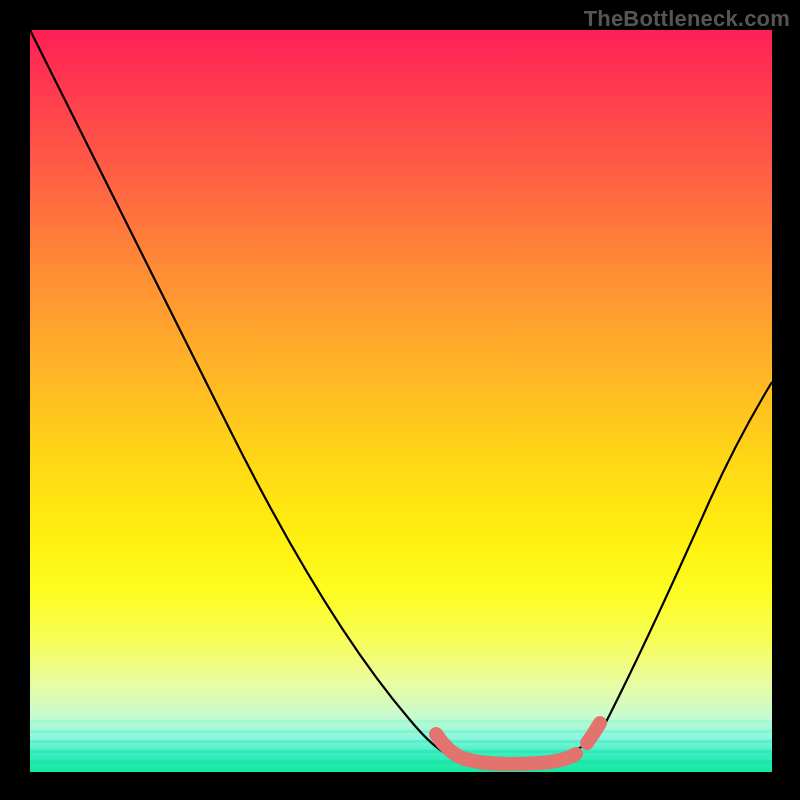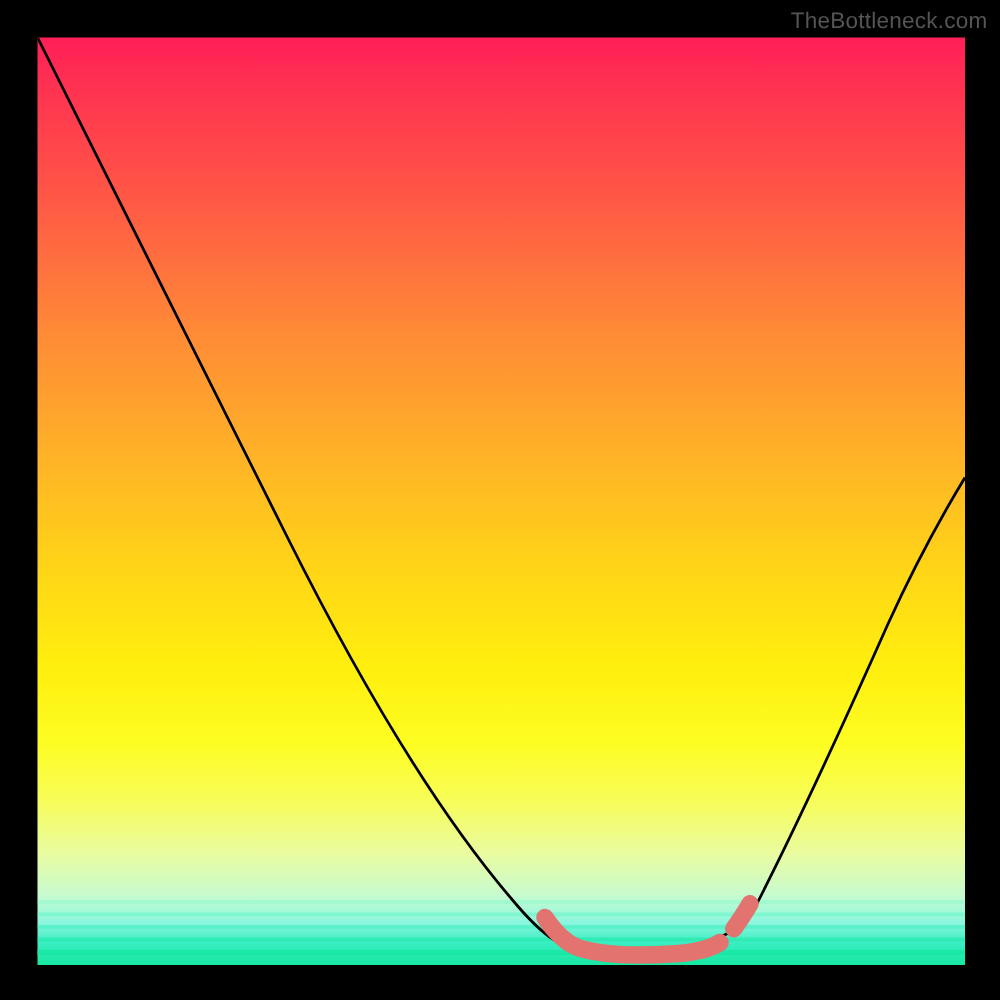--- a/index.html
+++ b/index.html
@@ -48,22 +48,22 @@
     position: absolute;
     left: 0;
     width: 100%;
     height: 3px;
   }
   .watermark {
     position: absolute;
     top: 6px;
     right: 10px;
     color: #555;
-    font-size: 18px;
-    font-weight: 400;
+    font-size: 22px;
+    font-weight: 700;
     letter-spacing: 0.2px;
     user-select: none;
   }
   svg.curve {
     position: absolute;
     top: 0;
     left: 0;
   }
 </style>
 </head>

